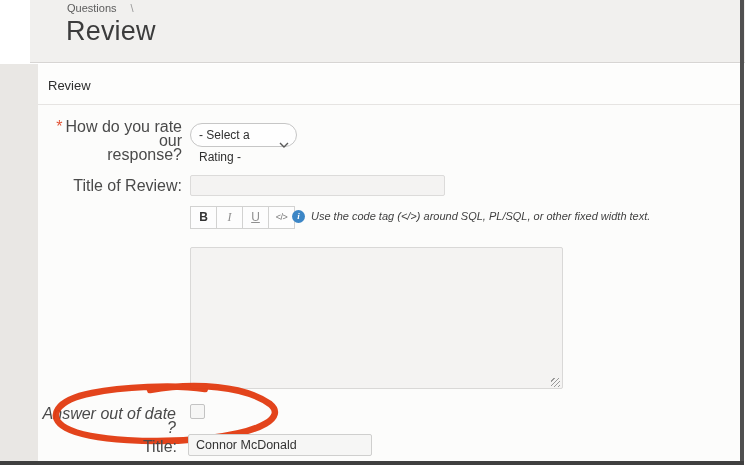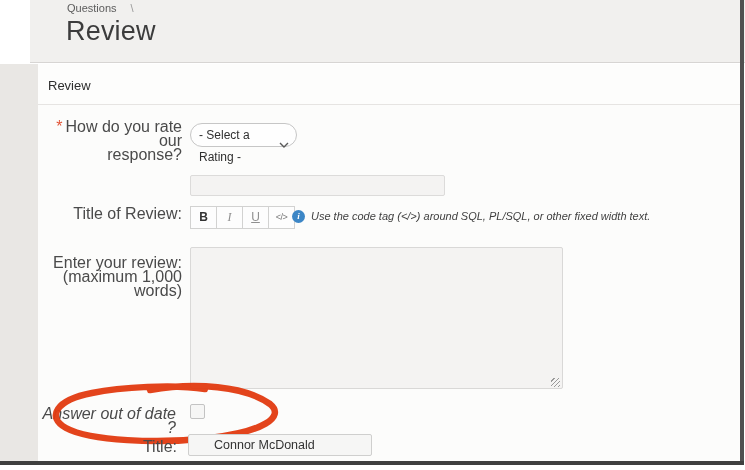--- a/index.html
+++ b/index.html
@@ -34,21 +34,21 @@
 
   .select-box {
     position:absolute; left:190px; top:123px; width:107px; height:24px;
     background:#fefefe; border:1px solid #c6c6c6; border-radius:12px;
     font-size:12px; color:#2f2f2f; line-height:22px; padding:0 20px 0 8px; cursor:pointer;
   }
   .select-box .chev { position:absolute; right:7px; top:9px; }
 
   .text-input {
     position:absolute; background:#f4f3f2; border:1px solid #dcdbda; border-radius:2px;
-    font-family:"Liberation Sans", sans-serif; font-size:12.5px; color:#333; padding:0 25px; outline:none;
+    font-family:"Liberation Sans", sans-serif; font-size:12.5px; color:#333; padding:0 7px; outline:none;
   }
   #title-input { left:190px; top:175px; width:255px; height:21px; }
   #name-input  { left:188px; top:434px; width:184px; height:22px; background:#f6f6f5; border-color:#cfcfce; }
 
   
   .toolbar { position:absolute; left:190px; top:206px; display:flex; }
   .tbtn {
     width:27px; height:23px; background:#fdfdfd; border:1px solid #d2d2d1;
     margin-left:-1px; font-size:12px; color:#8f8f8f; text-align:center; line-height:21px; cursor:pointer;
   }
@@ -113,36 +113,32 @@
   </div>
   <div class="select-box">
     <span>- Select a Rating -</span>
     <span class="chev">
       <svg width="10" height="6" viewBox="0 0 10 6">
           <polyline points="1,1 5,5 9,1" fill="none" stroke="#5a5a5a" stroke-width="1.4"></polyline>
         </svg>
     </span>
   </div>
 
-  <div class="flabel" style="left:50px; top:179px; width:132px;margin-top:28px;">Title of Review:</div>
+  <div class="flabel" style="left:50px; top:179px; width:132px;">Title of Review:</div>
   <input class="text-input" id="title-input" type="text" value="" style="">
 
   <div class="toolbar">
     <div class="tbtn b">B</div>
     <div class="tbtn i">I</div>
     <div class="tbtn u"><span>U</span></div>
     <div class="tbtn code">&lt;/&gt;</div>
   </div>
   <div class="info-icon">i</div>
   <div class="hint">Use the code tag (&lt;/&gt;) around SQL, PL/SQL, or other fixed width text.</div>
 
-  <div class="flabel" style="left:40px; top:256px; width:142px;">
-    <span>Enter your review:</span><br>
-    <span>(maximum 1,000 words)</span>
-  </div>
   <textarea id="review-textarea" style=""></textarea>
   <div class="resize-handle"></div>
 
   <div class="flabel" style="left:40px; top:407px; width:136px;font-style:italic;">Answer out of date ?</div>
   <div class="checkbox"></div>
 
   <svg class="annotation-svg" width="260" height="72" viewBox="0 0 260 72">
     <path d="M 112 12
              C 157 4, 207 8, 232 26
              C 248 39, 224 54, 172 60

